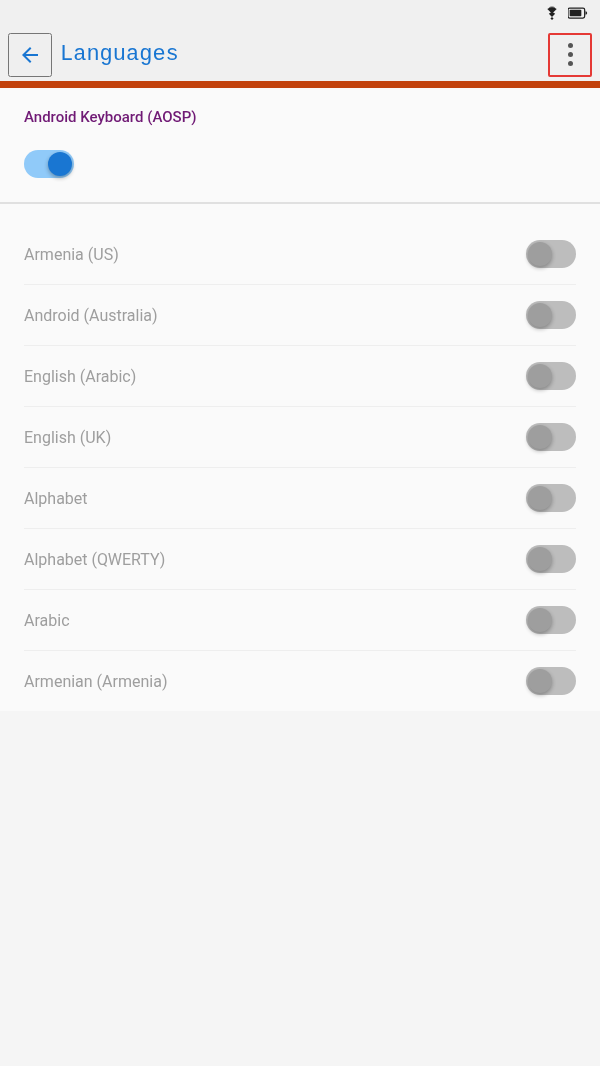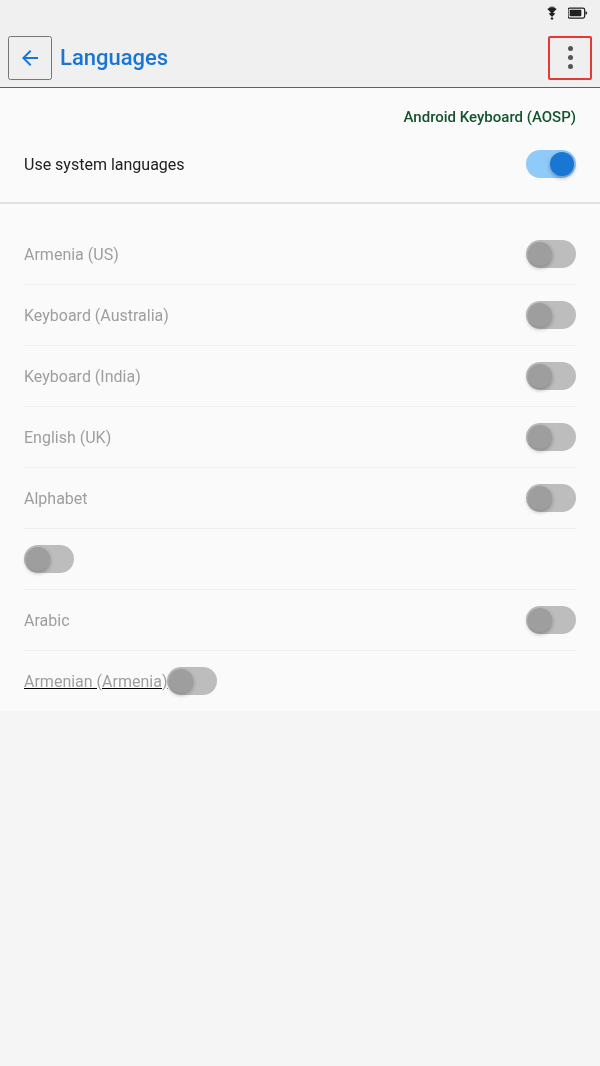--- a/index.html
+++ b/index.html
@@ -33,21 +33,22 @@
     }
 
     
     .top-nav {
       width: 100%;
       height: 60px;
       background-color: #f0f0f0;
       display: flex;
       align-items: center;
       padding: 0 8px;
-      border-bottom: 1px solid #c2410c;
+      border-bottom: 7px solid #c2410c;
+      font-family: Liberation Mono, monospace;
     }
 
     .back-button {
       width: 44px;
       height: 44px;
       display: flex;
       align-items: center;
       justify-content: center;
       cursor: pointer;
     }
@@ -94,23 +95,22 @@
     
     .keyboard-section {
       background-color: #fafafa;
       padding: 20px 24px 16px 24px;
       border-bottom: 1px solid #e0e0e0;
     }
 
     .section-title {
       font-size: 15px;
       font-weight: 500;
-      color: #14532d;
+      color: #701a75;
       margin-bottom: 16px;
-      text-align: right;
     }
 
     .setting-row {
       display: flex;
       align-items: center;
       justify-content: space-between;
       padding: 8px 0;
     }
 
     .setting-label {
@@ -196,24 +196,23 @@
     .wifi-icon svg,
     .battery-icon svg {
       width: 20px;
       height: 14px;
     }
 
     
     .partial-row {
       display: flex;
       align-items: center;
-      justify-content: flex-start;
+      justify-content: space-between;
       padding: 16px 0 8px 0;
       overflow: hidden;
-      text-decoration: underline;
     }
   </style>
 </head>
 <body>
 
 <div class="status-bar">
   <span class="status-icon wifi-icon">
     <svg viewBox="0 0 24 18" fill="none" xmlns="http://www.w3.org/2000/svg">
       <path d="M12 14l-4-4a5.5 5.5 0 0 1 8 0l-4 4z" fill="#212121"></path>
       <path d="M12 18l-2-2 2-2 2 2-2 2z" fill="#212121"></path>
@@ -244,55 +243,55 @@
       <div class="dot"></div>
     </div>
   </button>
 </div>
 
 <div class="content">
 
   <div class="keyboard-section">
     <div class="section-title">Android Keyboard (AOSP)</div>
     <div class="setting-row">
-      <span class="setting-label">Use system languages</span>
       <div class="toggle-on"></div>
     </div>
   </div>
 
   <div class="divider"></div>
 
   <div class="input-methods-section">
 
     <div class="input-method-row">
       <span class="input-method-label">Armenia (US)</span>
       <div class="toggle-off"></div>
     </div>
 
     <div class="input-method-row">
-      <span class="input-method-label">Keyboard (Australia)</span>
-      <div class="toggle-off"></div>
-    </div>
-
-    <div class="input-method-row">
-      <span class="input-method-label">Keyboard (India)</span>
+      <span class="input-method-label">Android (Australia)</span>
+      <div class="toggle-off"></div>
+    </div>
+
+    <div class="input-method-row">
+      <span class="input-method-label">English (Arabic)</span>
       <div class="toggle-off"></div>
     </div>
 
     <div class="input-method-row">
       <span class="input-method-label">English (UK)</span>
       <div class="toggle-off"></div>
     </div>
 
     <div class="input-method-row">
       <span class="input-method-label">Alphabet</span>
       <div class="toggle-off"></div>
     </div>
 
     <div class="input-method-row">
+      <span class="input-method-label">Alphabet (QWERTY)</span>
       <div class="toggle-off"></div>
     </div>
 
     <div class="input-method-row">
       <span class="input-method-label">Arabic</span>
       <div class="toggle-off"></div>
     </div>
 
     <div class="partial-row">
       <span class="input-method-label">Armenian (Armenia)</span>

